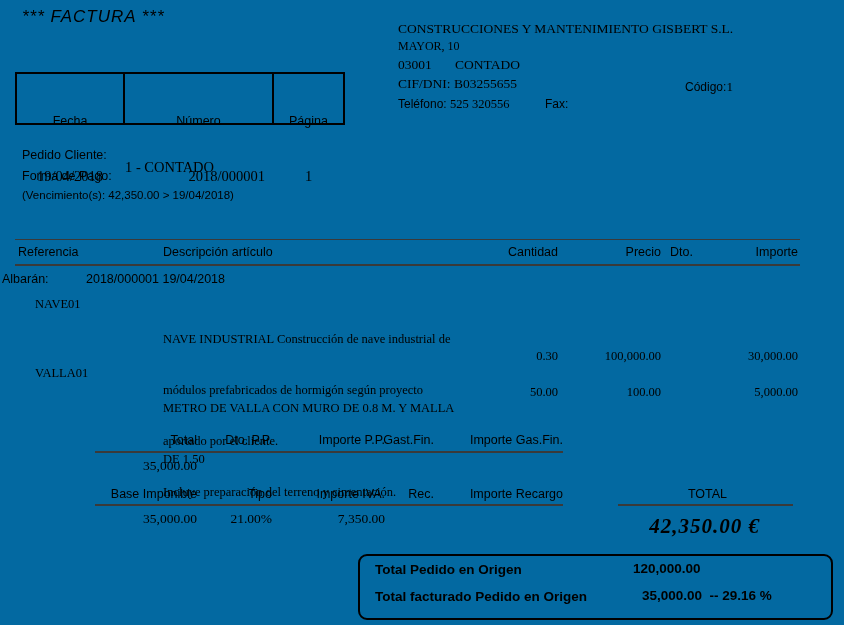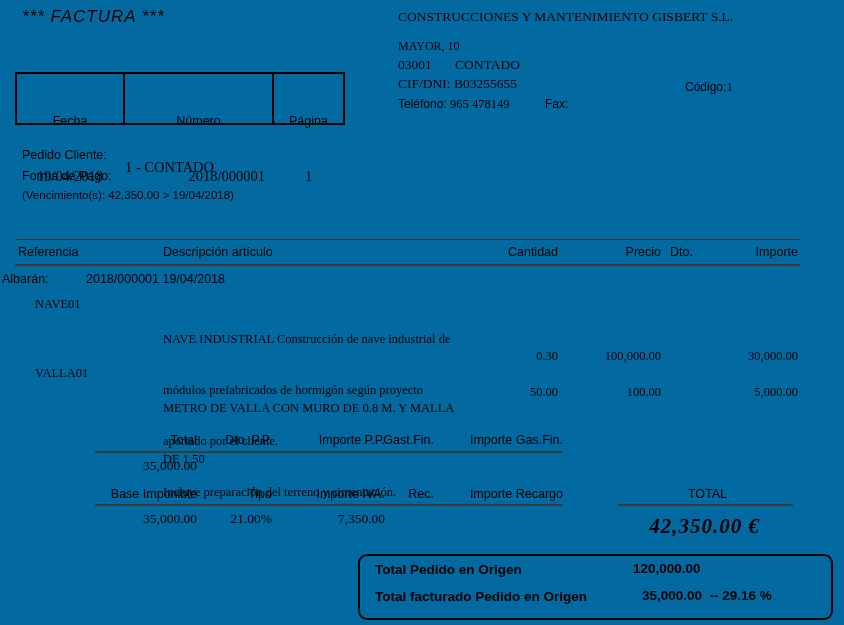--- a/index.html
+++ b/index.html
@@ -8,21 +8,21 @@
     overflow:hidden; font-family:"Liberation Sans",sans-serif;
   }
   .abs { position:absolute; white-space:pre; }
   .sans { font-family:"Liberation Sans",sans-serif; }
   .serif { font-family:"Liberation Serif",serif; }
   .c { text-align:center; }
 
   .doc-title { left:22px; top:7px; font-style:italic; font-size:17px; letter-spacing:1px; }
 
   
-  .co-name   { left:398px; top:9px;  font-size:13.5px;text-align:right; }
+  .co-name   { left:398px; top:21px;  font-size:13.5px;text-align:right; }
   .co-addr   { left:398px; top:39px;  font-size:12px; }
   .co-zip    { left:398px; top:57px;  font-size:13.5px; }
   .co-city   { left:455px; top:57px;  font-size:13.5px; }
   .co-cif    { left:398px; top:76px;  font-size:13.5px; }
   .co-codigo { left:685px; top:79px;  font-size:12px; }
   .co-codigo .v { font-family:"Liberation Serif",serif; font-size:13px; }
   .co-tel    { left:398px; top:97px;  font-size:12px; }
   .co-tel .v { font-family:"Liberation Serif",serif; font-size:12.5px; }
   .co-fax    { left:545px; top:97px;  font-size:12px; }
 
@@ -81,21 +81,21 @@
 <div class="page">
 
   <div class="abs sans doc-title">*** FACTURA ***</div>
 
   <div class="abs serif co-name">CONSTRUCCIONES Y MANTENIMIENTO GISBERT S.L.</div>
   <div class="abs serif co-addr">MAYOR, 10</div>
   <div class="abs serif co-zip">03001</div>
   <div class="abs serif co-city">CONTADO</div>
   <div class="abs serif co-cif">CIF/DNI: B03255655</div>
   <div class="abs sans co-codigo"><span>Código:</span><span class="v">1</span></div>
-  <div class="abs sans co-tel"><span>Teléfono:</span> <span class="v">965 478149</span></div>
+  <div class="abs sans co-tel"><span>Teléfono:</span> <span class="v">525 320556</span></div>
   <div class="abs sans co-fax">Fax:</div>
 
   <div class="abs datebox">
     <div class="dcol dc1 b">
       <div class="lbl c">Fecha</div>
       <div class="val c serif">19/04/2018</div>
     </div>
     <div class="dcol dc2 b">
       <div class="lbl c">Número</div>
       <div class="val serif">2018/000001</div>

